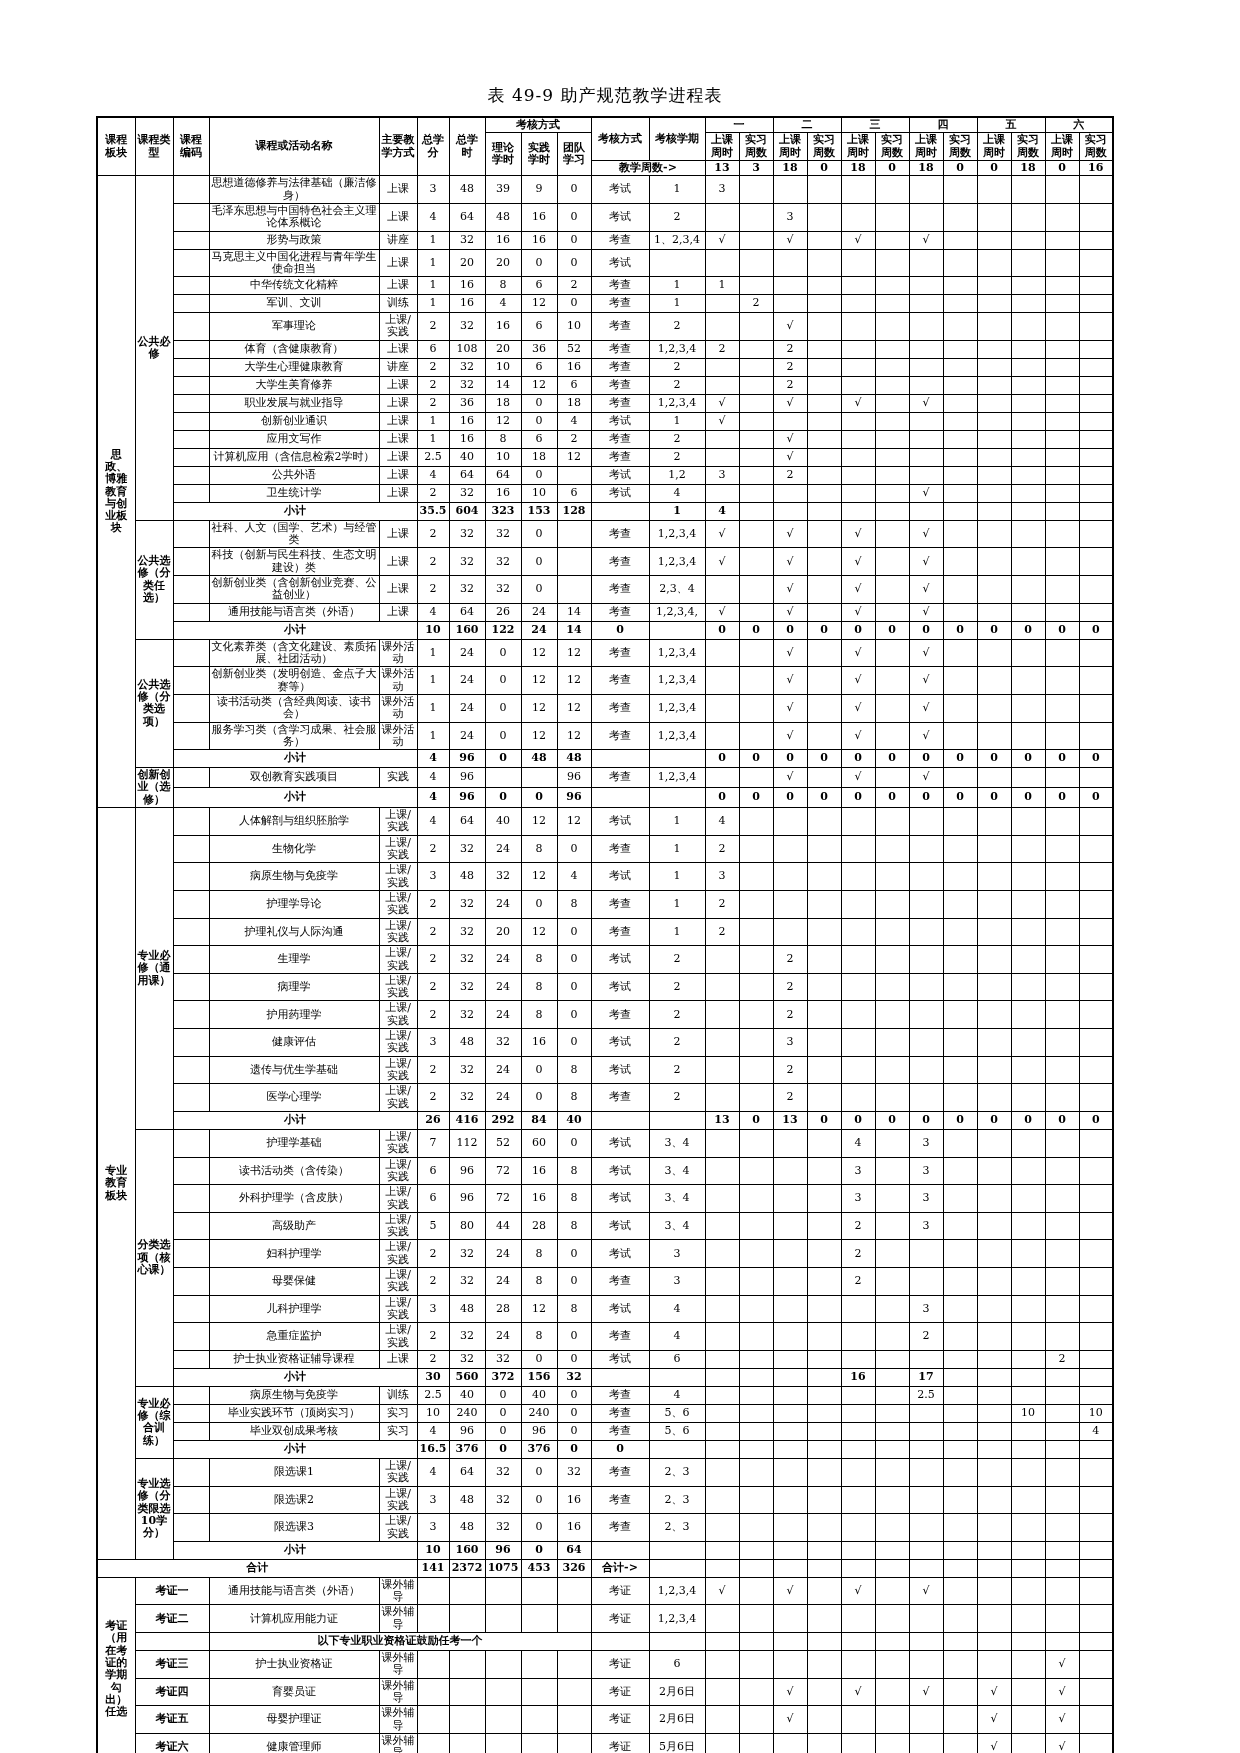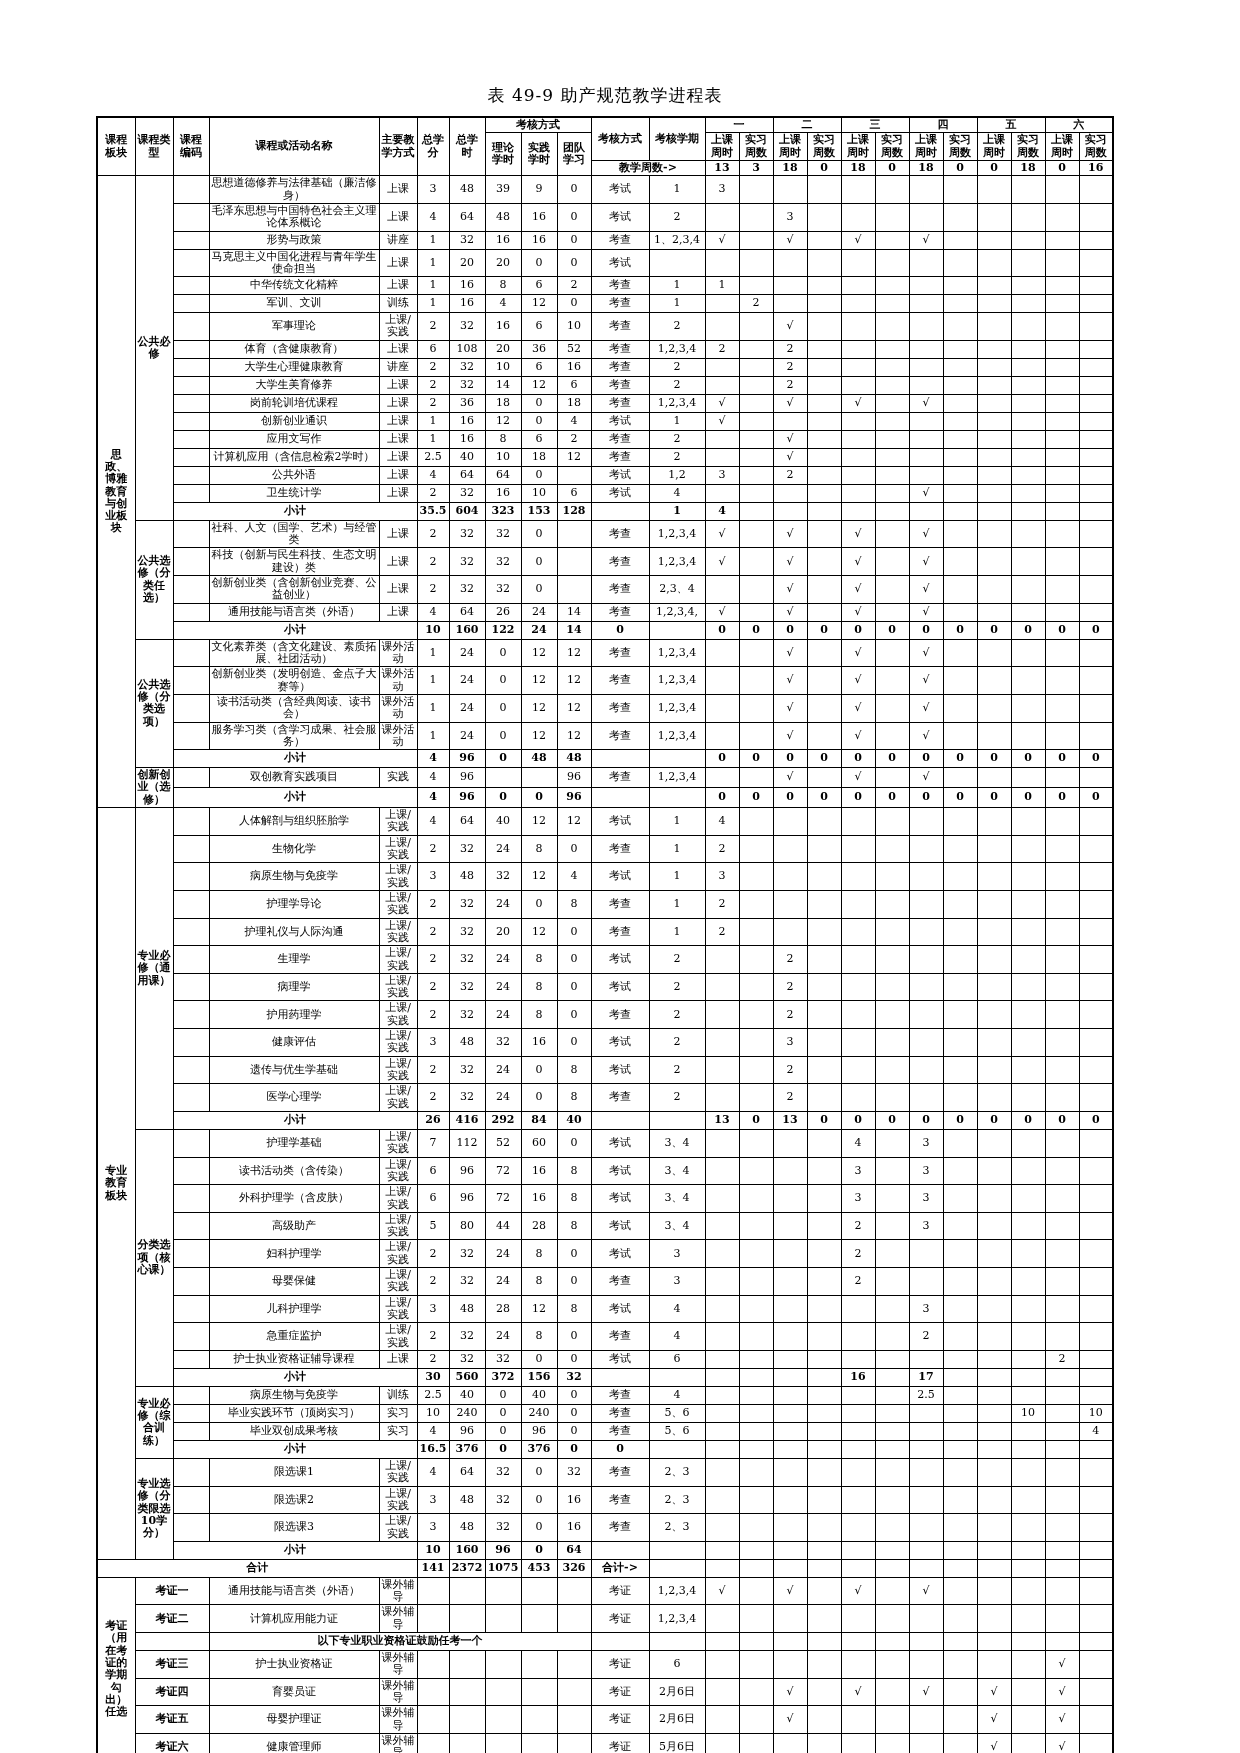--- a/index.html
+++ b/index.html
@@ -354,21 +354,21 @@
           <td></td>
           <td></td>
           <td></td>
           <td></td>
           <td></td>
           <td></td>
           <td></td>
         </tr>
         <tr>
           <td></td>
-          <td>岗前轮训培优课程</td>
+          <td>职业发展与就业指导</td>
           <td>上课</td>
           <td>2</td>
           <td>36</td>
           <td>18</td>
           <td>0</td>
           <td>18</td>
           <td>考查</td>
           <td>1,2,3,4</td>
           <td>√</td>
           <td></td>

